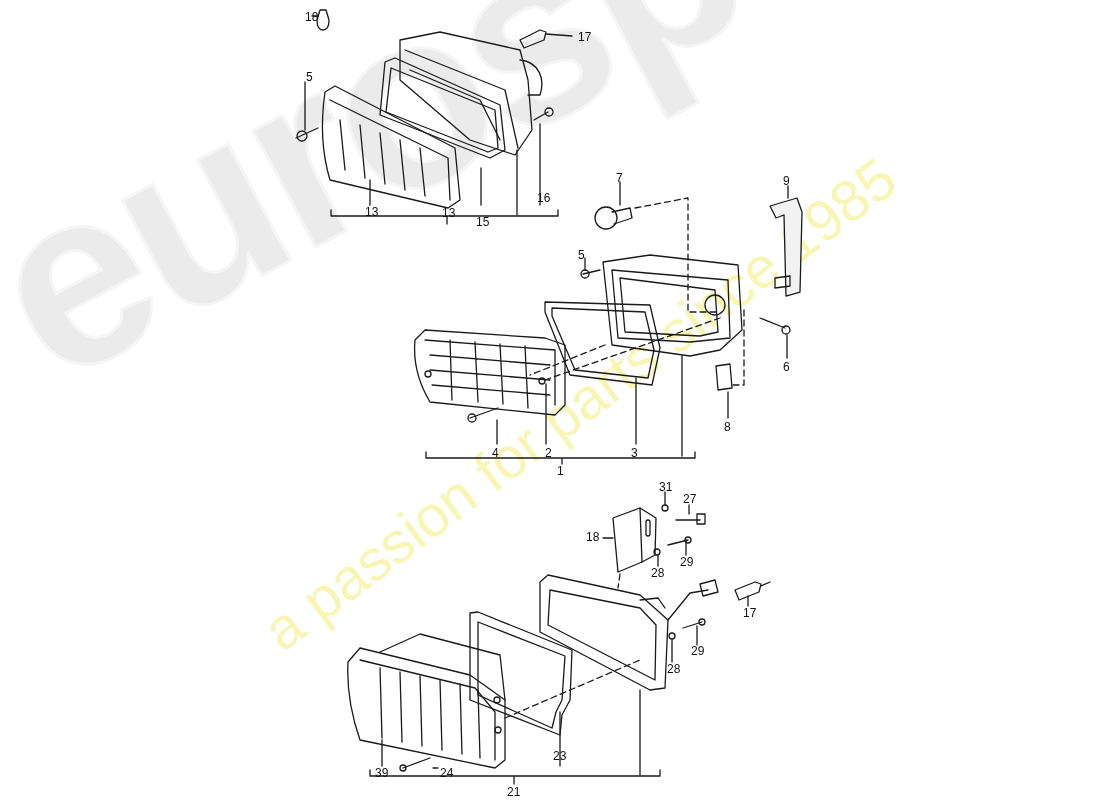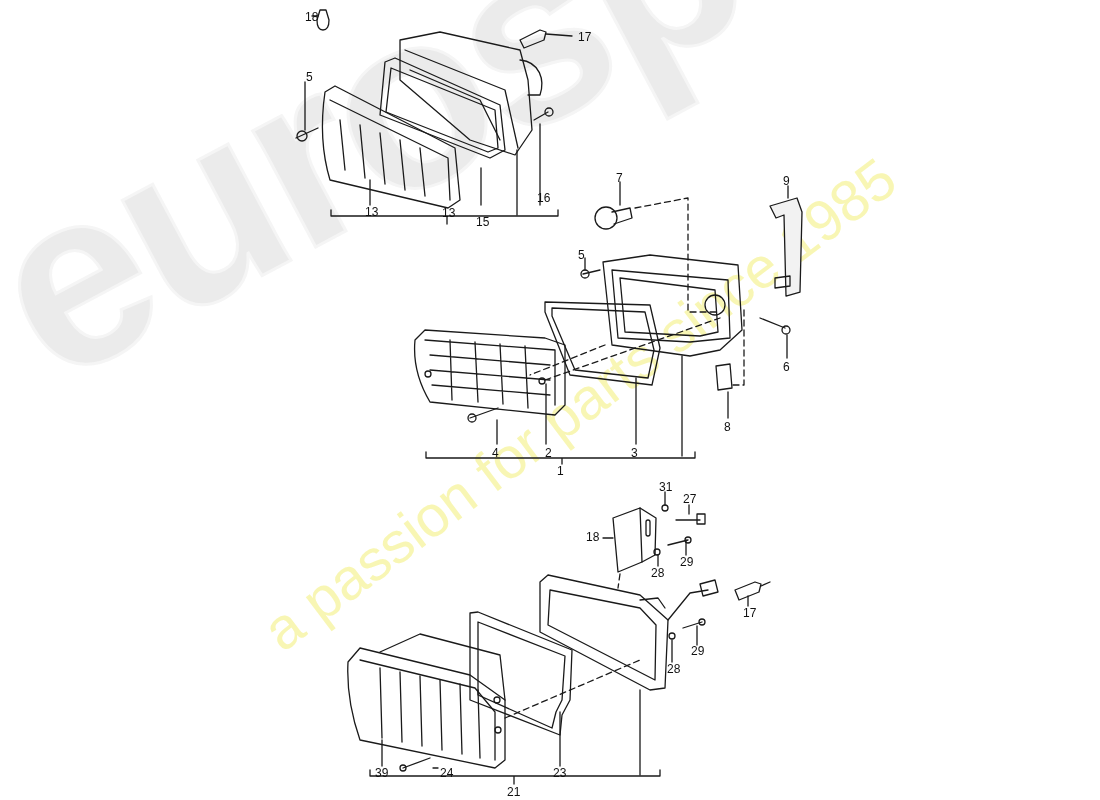--- a/index.html
+++ b/index.html
@@ -165,15 +165,15 @@
   <span class="lbl" style="left:659px;top:481px">31</span>
   <span class="lbl" style="left:683px;top:493px">27</span>
   <span class="lbl" style="left:586px;top:531px">18</span>
   <span class="lbl" style="left:680px;top:556px">29</span>
   <span class="lbl" style="left:651px;top:567px">28</span>
   <span class="lbl" style="left:743px;top:607px">17</span>
   <span class="lbl" style="left:667px;top:663px">28</span>
   <span class="lbl" style="left:691px;top:645px">29</span>
   <span class="lbl" style="left:375px;top:767px">39</span>
   <span class="lbl" style="left:440px;top:767px">24</span>
-  <span class="lbl" style="left:553px;top:767px">23</span>
+  <span class="lbl" style="left:553px;top:750px">23</span>
   <span class="lbl" style="left:507px;top:786px">21</span>
 </div>
 
 </body></html>

